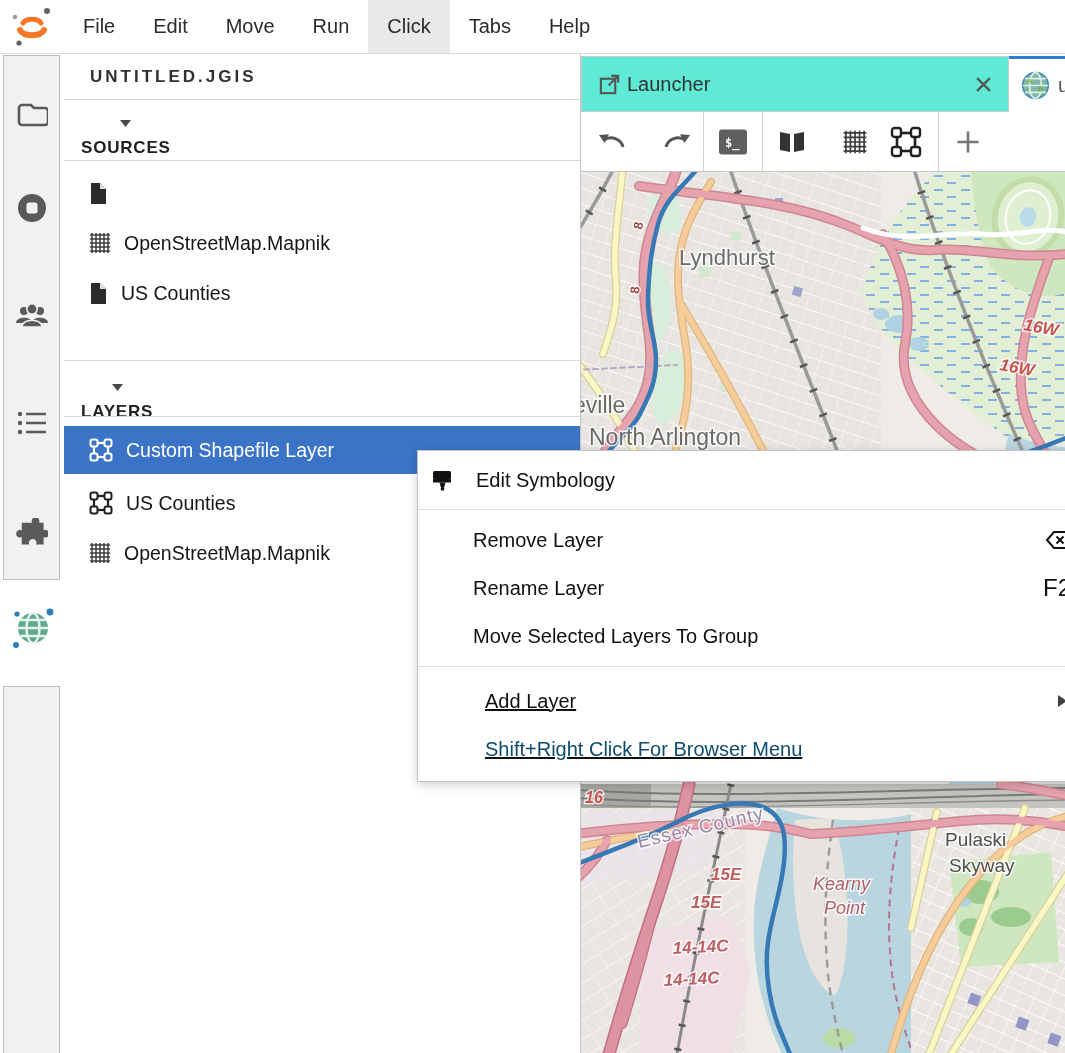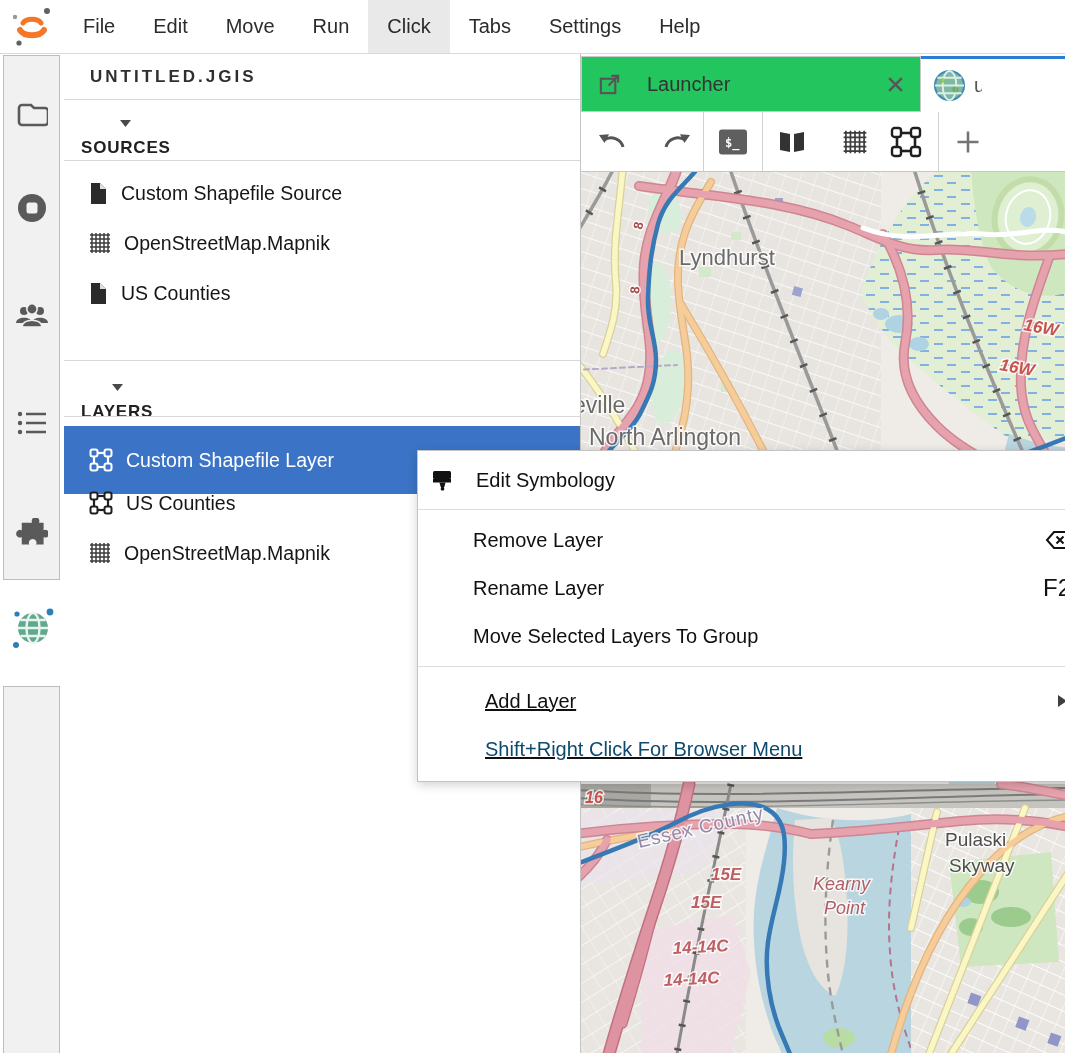--- a/index.html
+++ b/index.html
@@ -27,22 +27,22 @@
   .fp-line{position:absolute;left:0;width:100%;border-top:1px solid #d8d8d8;}
   .sec-header{position:absolute;left:17px;display:flex;align-items:center;gap:11px;
     font-size:17px;font-weight:bold;letter-spacing:.8px;color:#212121;cursor:default;flex-direction:column;}
   .row{position:absolute;left:0;width:100%;height:50px;display:flex;align-items:center;
     padding-left:25px;gap:13px;font-size:19.5px;color:#161616;box-sizing:border-box;cursor:default;}
   .row.selected{background:#3b74c6;color:#fff;}
   .row .ric{flex:0 0 auto;display:flex;}
   
   .main{position:absolute;left:581px;top:54px;width:484px;height:999px;background:#fff;}
   .tabbar{position:absolute;top:2px;left:0;width:484px;height:56px;display:flex;}
-  .tab-launcher{width:340px;box-sizing:border-box;background:#22c55e;
-    border:1px solid #c9c9c9;display:flex;align-items:center;gap:26px;padding:0 16px;
+  .tab-launcher{width:428px;box-sizing:border-box;background:#5eead4;
+    border:1px solid #c9c9c9;display:flex;align-items:center;gap:6px;padding:0 16px;
     font-size:20px;color:#333;}
   .tab-launcher .close{margin-left:auto;display:flex;cursor:pointer;}
   .tab-globe{flex:1;background:#fff;border-top:3px solid #2b7cd3;box-sizing:border-box;
     display:flex;align-items:center;gap:8px;padding-left:12px;overflow:hidden;font-size:20px;color:#555;}
   .tab-globe .clip-label{white-space:nowrap;width:8px;overflow:hidden;}
   .toolbar{position:absolute;top:58px;left:0;width:484px;height:60px;background:#fff;
     border-bottom:1px solid #c6c6c6;box-sizing:border-box;}
   .tb-btn{position:absolute;top:50%;transform:translate(-50%,-50%);display:flex;cursor:pointer;}
   .tb-sep{position:absolute;top:0;height:59px;width:1px;background:#d2d2d2;}
   .map-wrap{position:absolute;top:118px;left:0;width:484px;height:881px;overflow:hidden;}
@@ -72,21 +72,20 @@
       <circle cx="4" cy="11" r="2.2" fill="#989898"></circle>
       <circle cx="8" cy="37" r="2.6" fill="#616161"></circle>
     </svg>
   </div>
   <div class="menu-item">File</div>
   <div class="menu-item">Edit</div>
   <div class="menu-item">Move</div>
   <div class="menu-item">Run</div>
   <div class="menu-item active">Click</div>
   <div class="menu-item">Tabs</div>
-  <div class="menu-item">Settings</div>
   <div class="menu-item">Help</div>
 </div>
 
 <div class="sidebar">
   <div class="sb-box b1"></div>
   <div class="sb-box b2"></div>
 
   <div class="sb-icon" style="top:47px;">
     <svg width="32" height="27" viewBox="0 0 32 27">
       <path d="M3,7 a3,3 0 0 1 3,-3 h9 l3,3 h11 a3,3 0 0 1 3,3 v11 a3,3 0 0 1 -3,3 H6 a3,3 0 0 1 -3,-3 Z" fill="none" stroke="#5a5a5a" stroke-width="2.6"></path>
@@ -145,21 +144,20 @@
   </div>
   <div class="fp-line" style="top:106px;"></div>
 
   <div class="row" style="top:114px;">
     <span class="ric">
       <svg width="19" height="23" viewBox="0 0 19 23">
           <path d="M2,1 h9 l6,6 v15 H2 Z" fill="#2b2b2b"></path>
           <path d="M11,1 l6,6 h-6 Z" fill="#fff" opacity="0.85"></path>
         </svg>
     </span>
-    <span>Custom Shapefile Source</span>
   </div>
   <div class="row" style="top:164px;">
     <span class="ric">
       <svg width="22" height="22" viewBox="0 0 22 22">
           <path d="M3,1V21 M7,1V21 M11,1V21 M15,1V21 M19,1V21 M1,3H21 M1,7H21 M1,11H21 M1,15H21 M1,19H21" stroke="#3d3d3d" stroke-width="1.5"></path>
         </svg>
     </span>
     <span>OpenStreetMap.Mapnik</span>
   </div>
   <div class="row" style="top:214px;">
@@ -174,21 +172,21 @@
 
   <div class="fp-line" style="top:306px;"></div>
   <div class="sec-header" style="top:330px;">
     <svg width="11" height="7" viewBox="0 0 11 7">
         <polygon points="0,0 11,0 5.5,7" fill="#4a4a4a"></polygon>
       </svg>
     <span>LAYERS</span>
   </div>
   <div class="fp-line" style="top:362px;"></div>
 
-  <div class="row selected" style="top:372px;height:68px;">
+  <div class="row selected" style="top:372px;height:48px;">
     <span class="ric">
       <svg width="24" height="24" viewBox="0 0 24 24">
         <rect x="5" y="5" width="14" height="14" fill="none" stroke="#fff" stroke-width="2.2"></rect>
         <rect x="1.5" y="1.5" width="7" height="7" rx="2" fill="#3b74c6" stroke="#fff" stroke-width="2"></rect>
         <rect x="15.5" y="1.5" width="7" height="7" rx="2" fill="#3b74c6" stroke="#fff" stroke-width="2"></rect>
         <rect x="1.5" y="15.5" width="7" height="7" rx="2" fill="#3b74c6" stroke="#fff" stroke-width="2"></rect>
         <rect x="15.5" y="15.5" width="7" height="7" rx="2" fill="#3b74c6" stroke="#fff" stroke-width="2"></rect>
       </svg>
     </span>
     <span>Custom Shapefile Layer</span>

